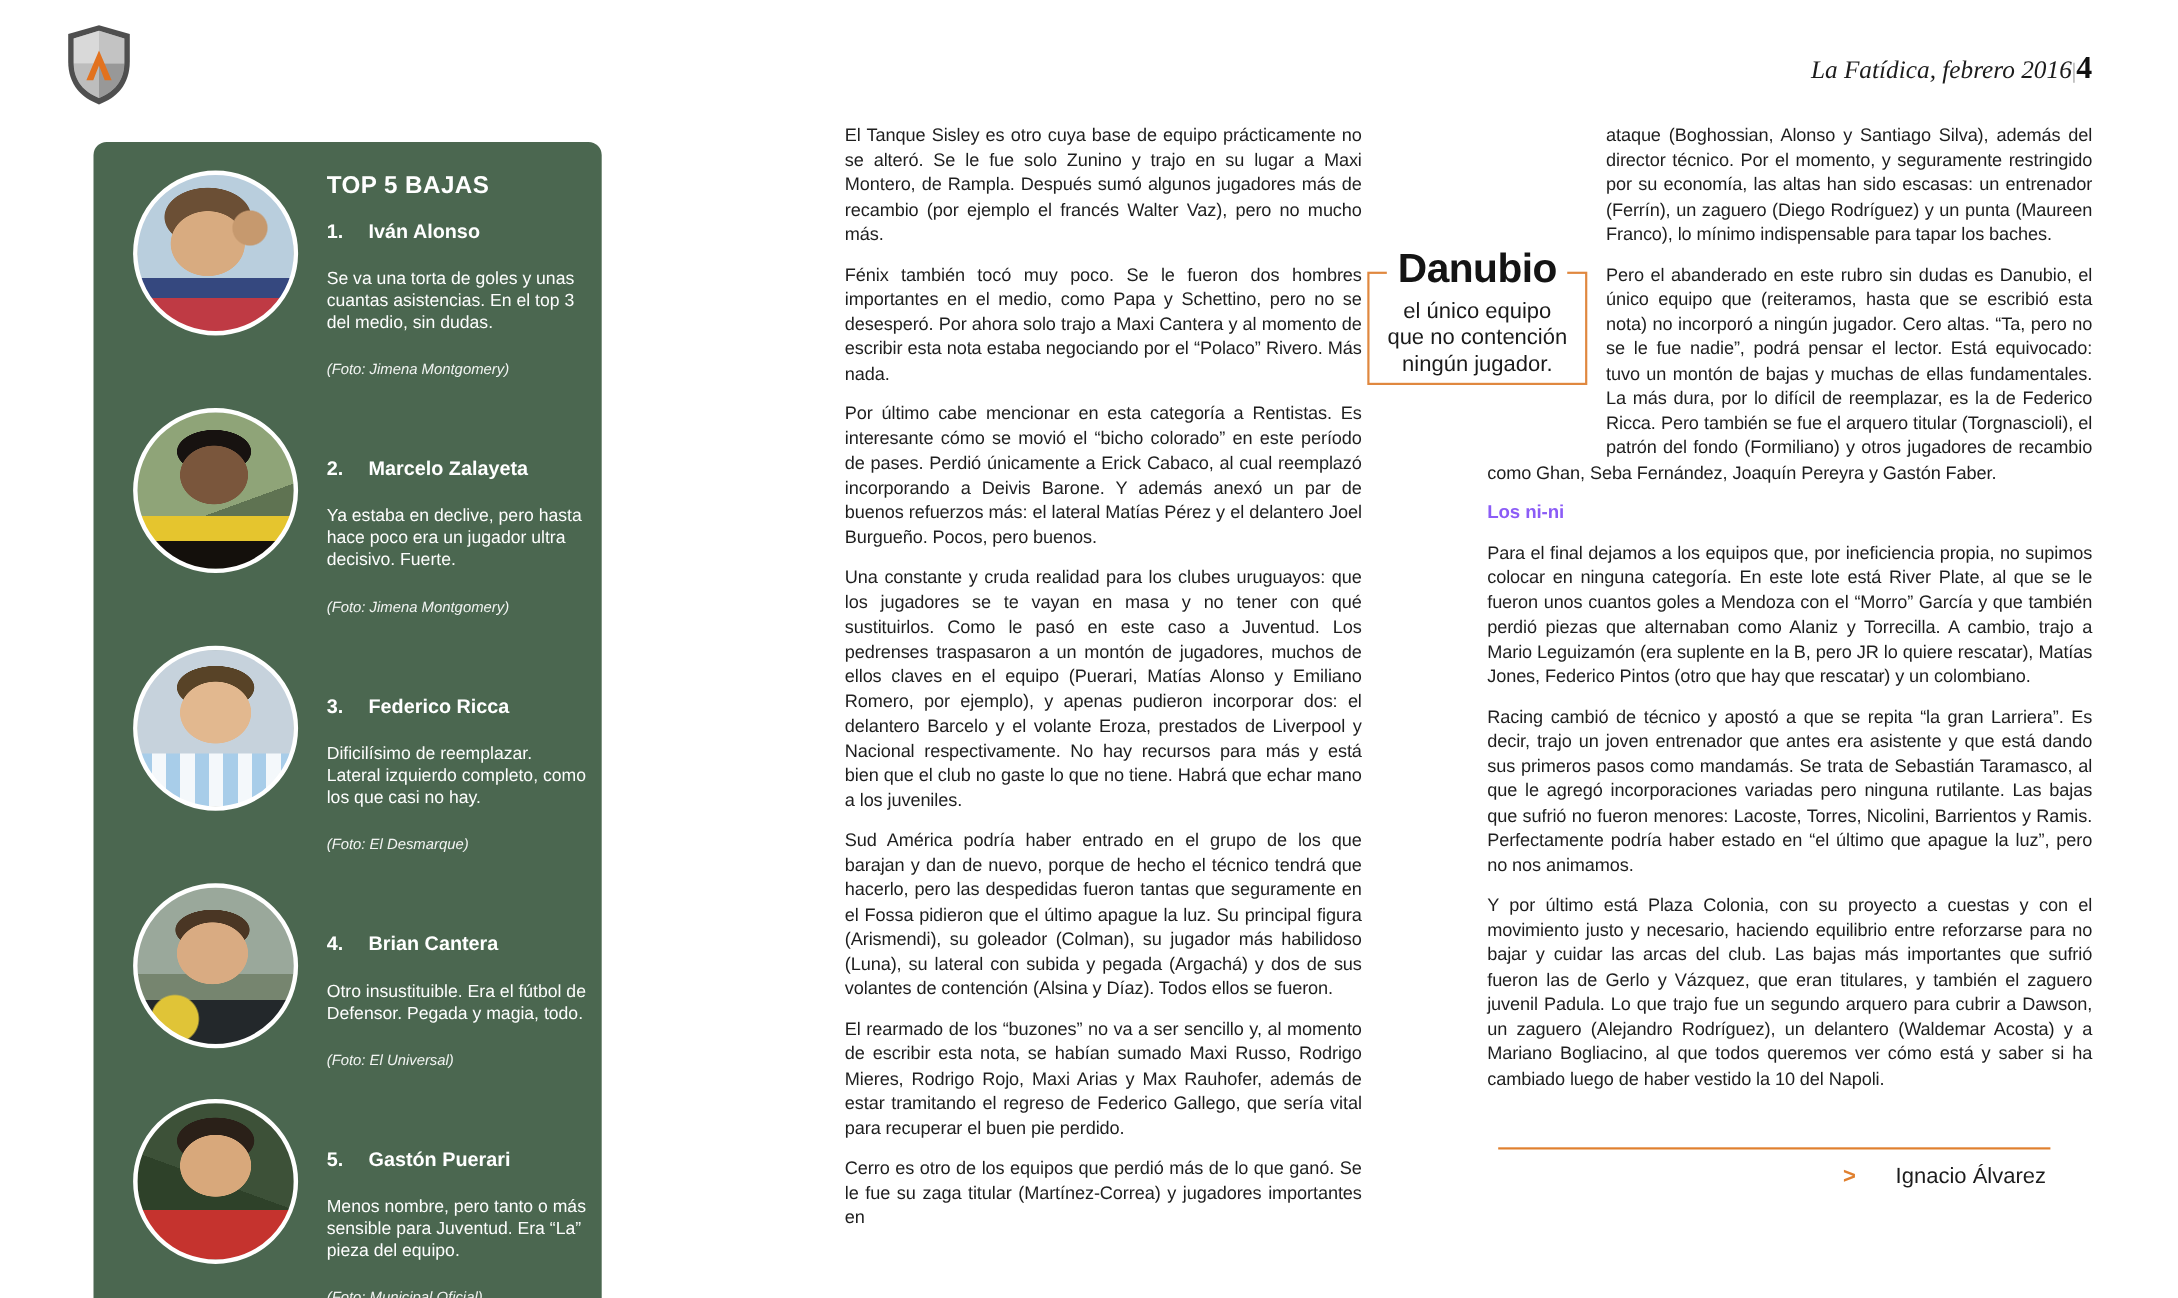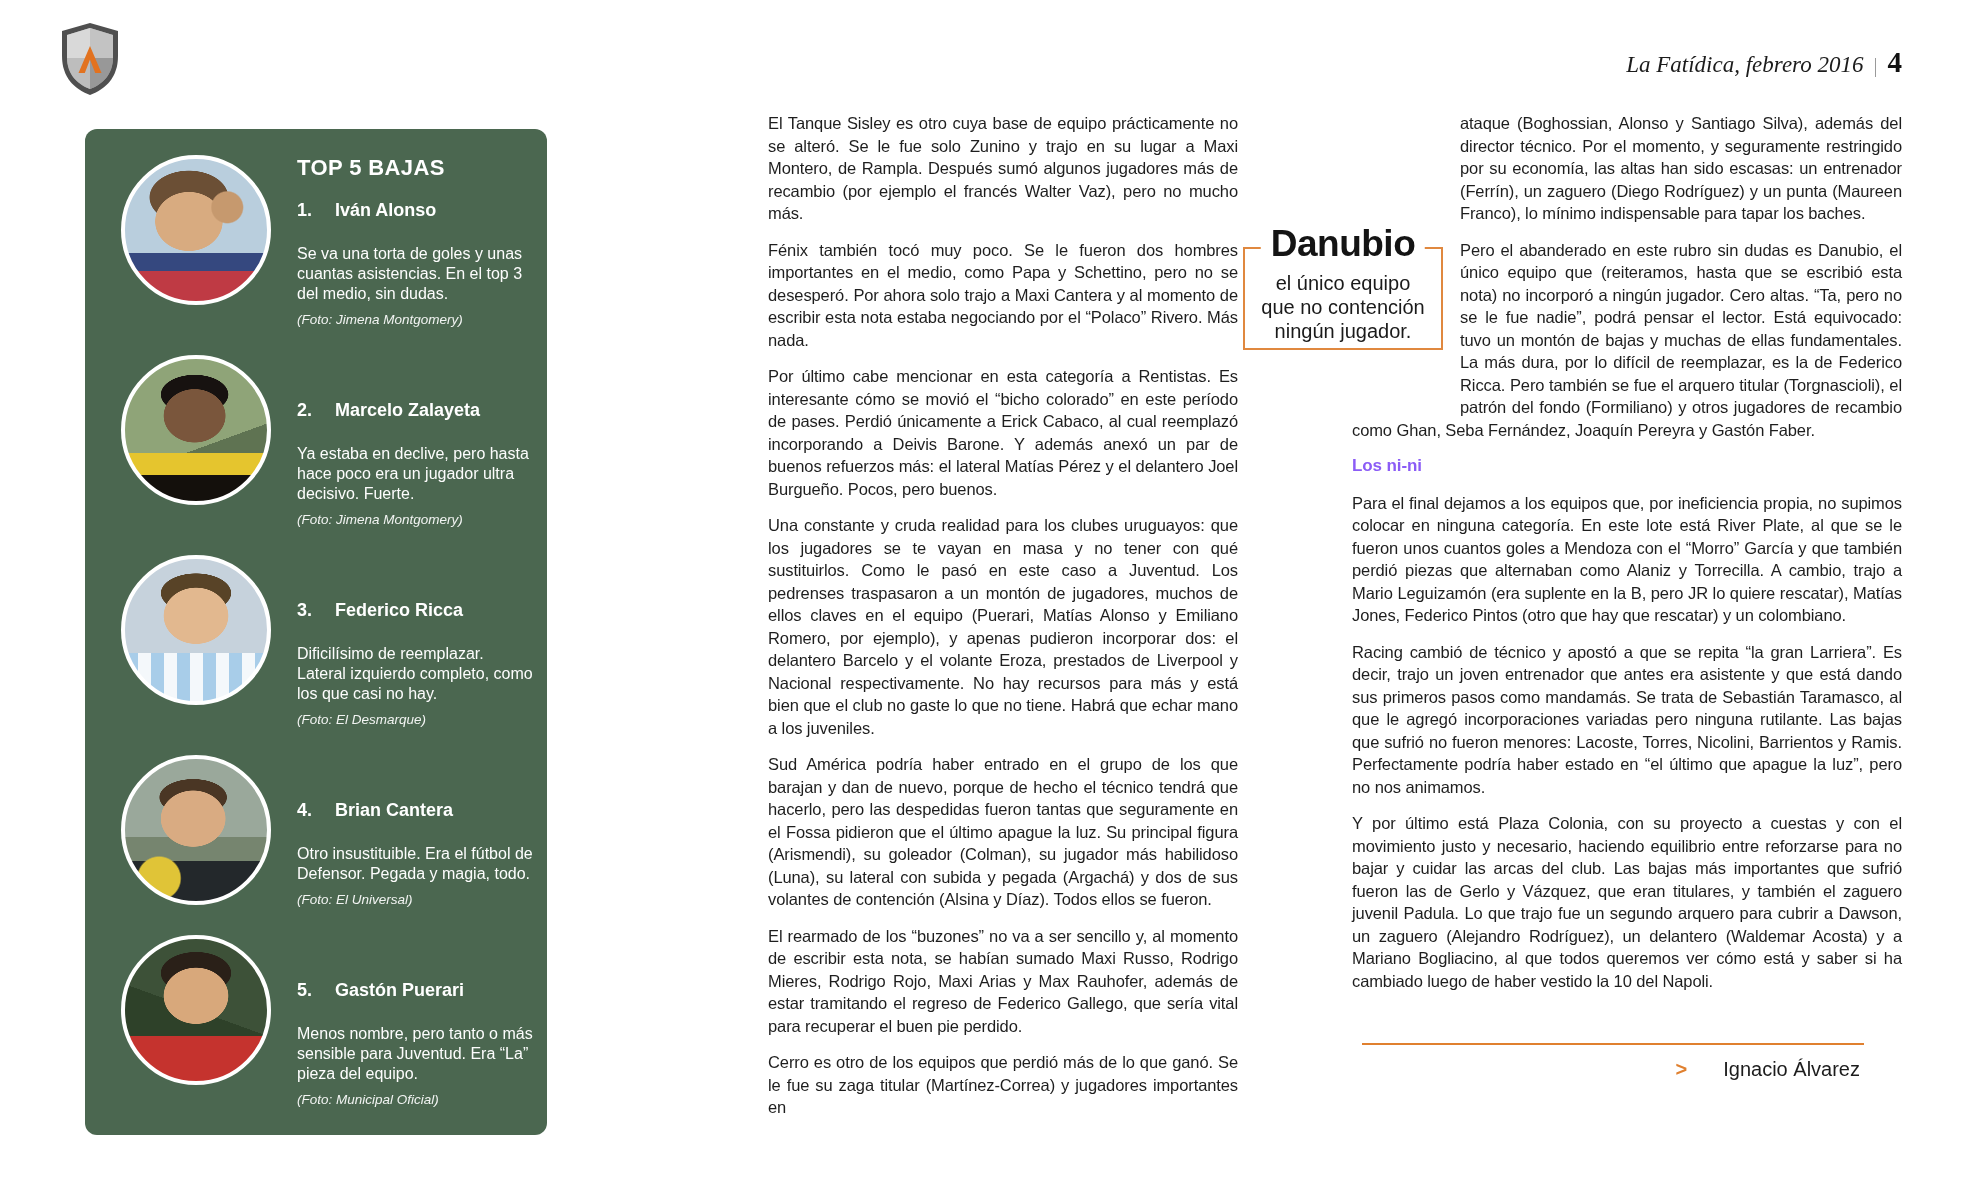--- a/index.html
+++ b/index.html
@@ -1,21 +1,21 @@
 <!DOCTYPE html>
 <html><head>
 <meta charset="utf-8">
 <style>
   html,body{margin:0;padding:0;}
   body{width:1980px;height:1180px;background:#ffffff;font-family:"Liberation Sans",sans-serif;color:#1e1e1e;}
   .page{position:relative;width:1980px;height:1180px;overflow:hidden;background:#fff;}
 
   
   .logo{position:absolute;left:57px;top:20px;width:66px;height:78px;}
-  .masthead{position:absolute;right:78px;top:46px;display:flex;align-items:baseline;gap:10px;
+  .masthead{position:absolute;right:78px;top:46px;display:flex;align-items:baseline;
             font-family:"Liberation Serif",serif;}
   .masthead .title{font-style:italic;font-size:23px;color:#1c1c1c;}
   .masthead .sep{color:#9a9a9a;font-size:20px;}
   .masthead .pnum{font-weight:bold;font-size:29px;color:#111;}
 
   
   .sidebar{position:absolute;left:85px;top:125px;width:462px;height:992px;display:flex;flex-direction:column;}
   .stripe{height:20px;background:repeating-linear-gradient(135deg,#4b6750 0 6px,#ffffff 6px 13px);}
   .sidebar-body{flex:1;background:#4b6750;margin:4px 0;padding:26px 12px 0 36px;box-sizing:border-box;color:#fff;border-radius:12px;}
   .entry{display:flex;gap:26px;margin-bottom:28px;}
@@ -48,21 +48,21 @@
     radial-gradient(ellipse 23% 20% at 50% 40%, #d8a87b 0 98%, rgba(0,0,0,0) 100%),
     radial-gradient(ellipse 25% 15% at 50% 24%, #2a2018 0 98%, rgba(0,0,0,0) 100%),
     linear-gradient(180deg, rgba(0,0,0,0) 0 68%, #c5332e 68%),
     linear-gradient(200deg, #3d5138 0 50%, #2e4129 50%);}
   .textcol{width:238px;}
   .textcol.pad{padding-top:44px;}
   .sb-title{font-size:22px;font-weight:bold;letter-spacing:0.4px;margin:0 0 18px;color:#fff;}
   .pname{display:flex;font-size:18px;font-weight:bold;line-height:22px;}
   .pname .num{width:38px;flex:none;}
   .pdesc{font-size:16px;line-height:20px;margin-top:23px;color:#fdfdfd;}
-  .pcredit{font-size:13.5px;font-style:italic;margin-top:8px;color:rgba(255,255,255,0.93);}
+  .pcredit{font-size:13.5px;font-style:italic;margin-top:24px;color:rgba(255,255,255,0.93);}
 
   
   .col{position:absolute;top:112px;}
   .col p{margin:0 0 14px;font-size:16.5px;line-height:22.5px;text-align:justify;color:#1e1e1e;letter-spacing:-0.1px;}
   .col .subhead{font-weight:bold;font-size:17px;margin:4px 0 14px;color:#8b5cf6;}
   .col1{left:768px;width:470px;}
   .col2{left:1352px;width:550px;}
   .pq-spacer{float:left;width:108px;height:220px;margin-top:69px;}
 
   

